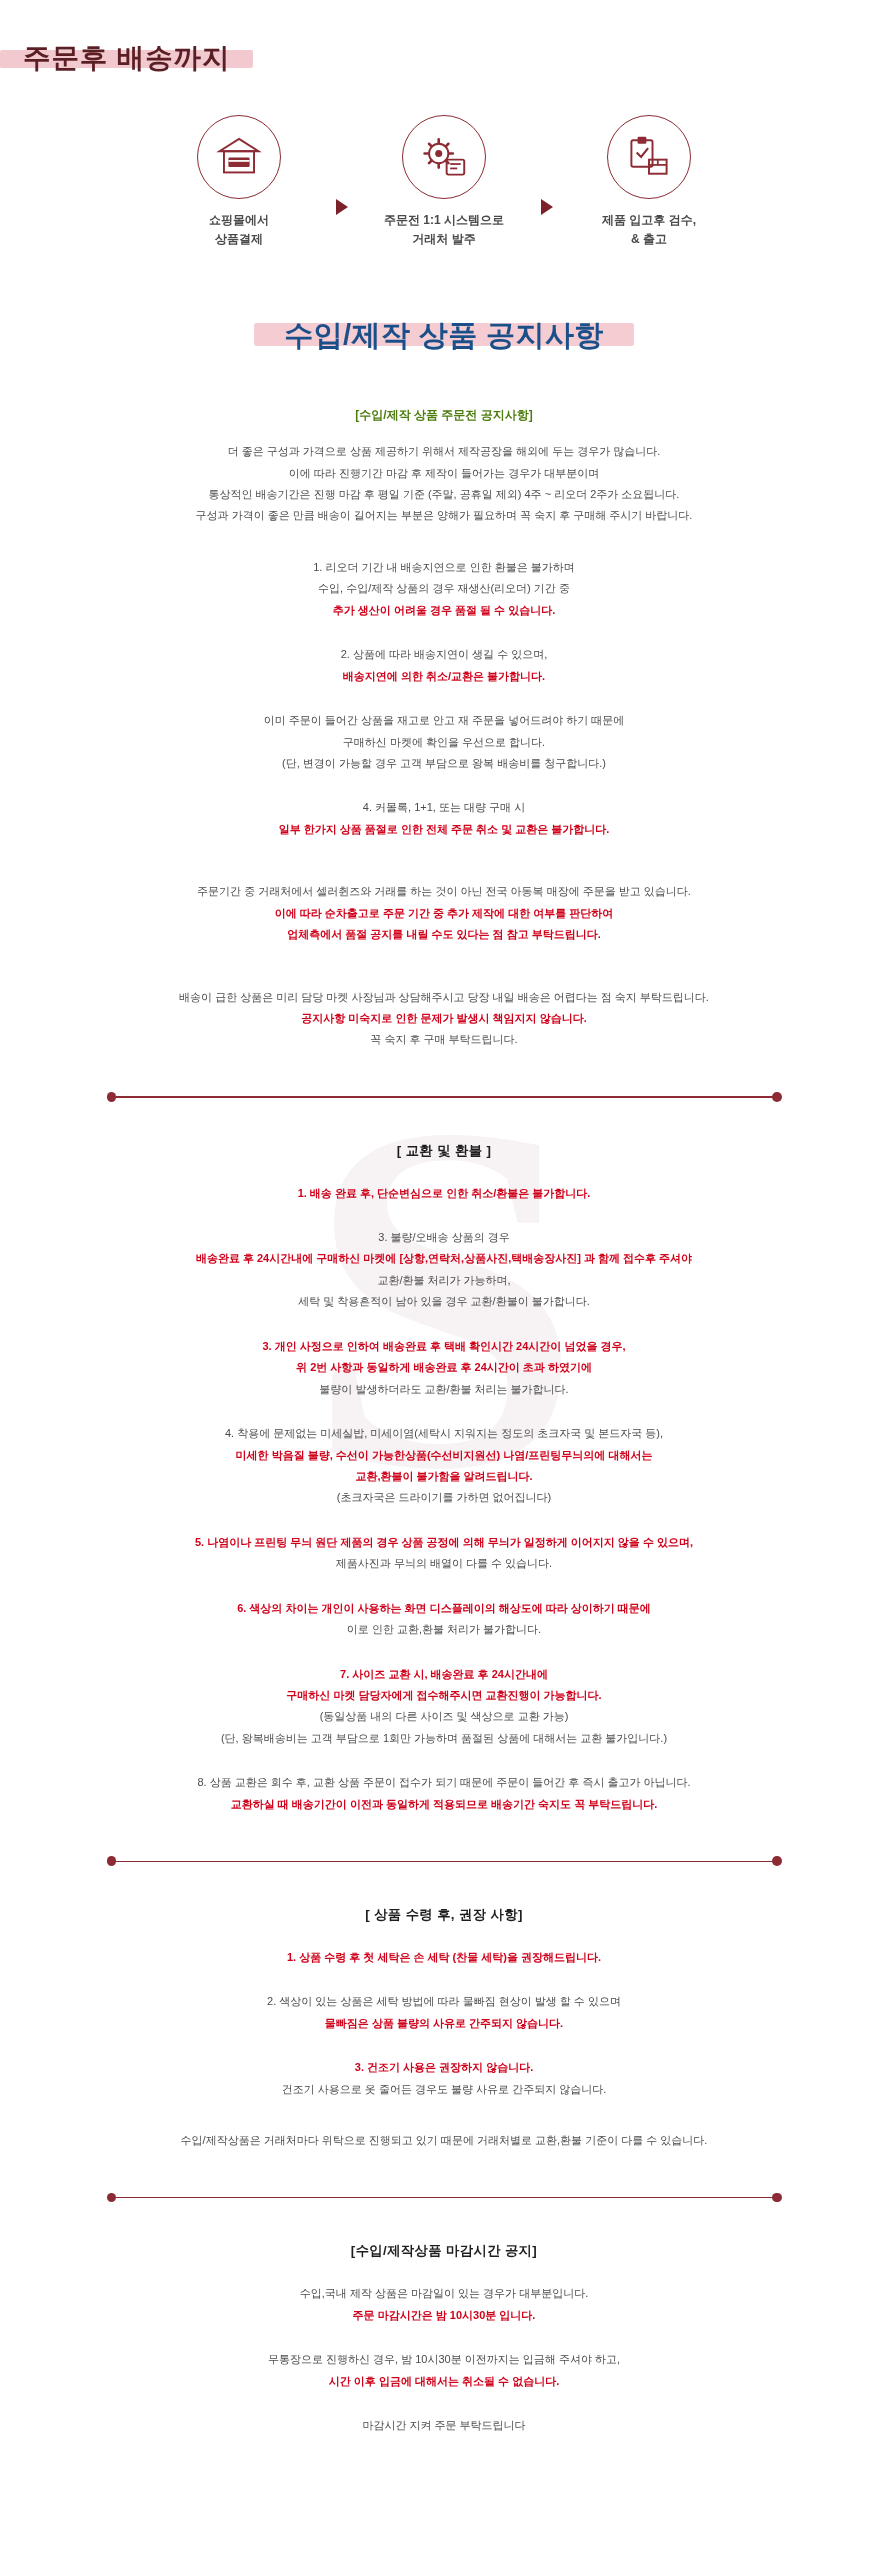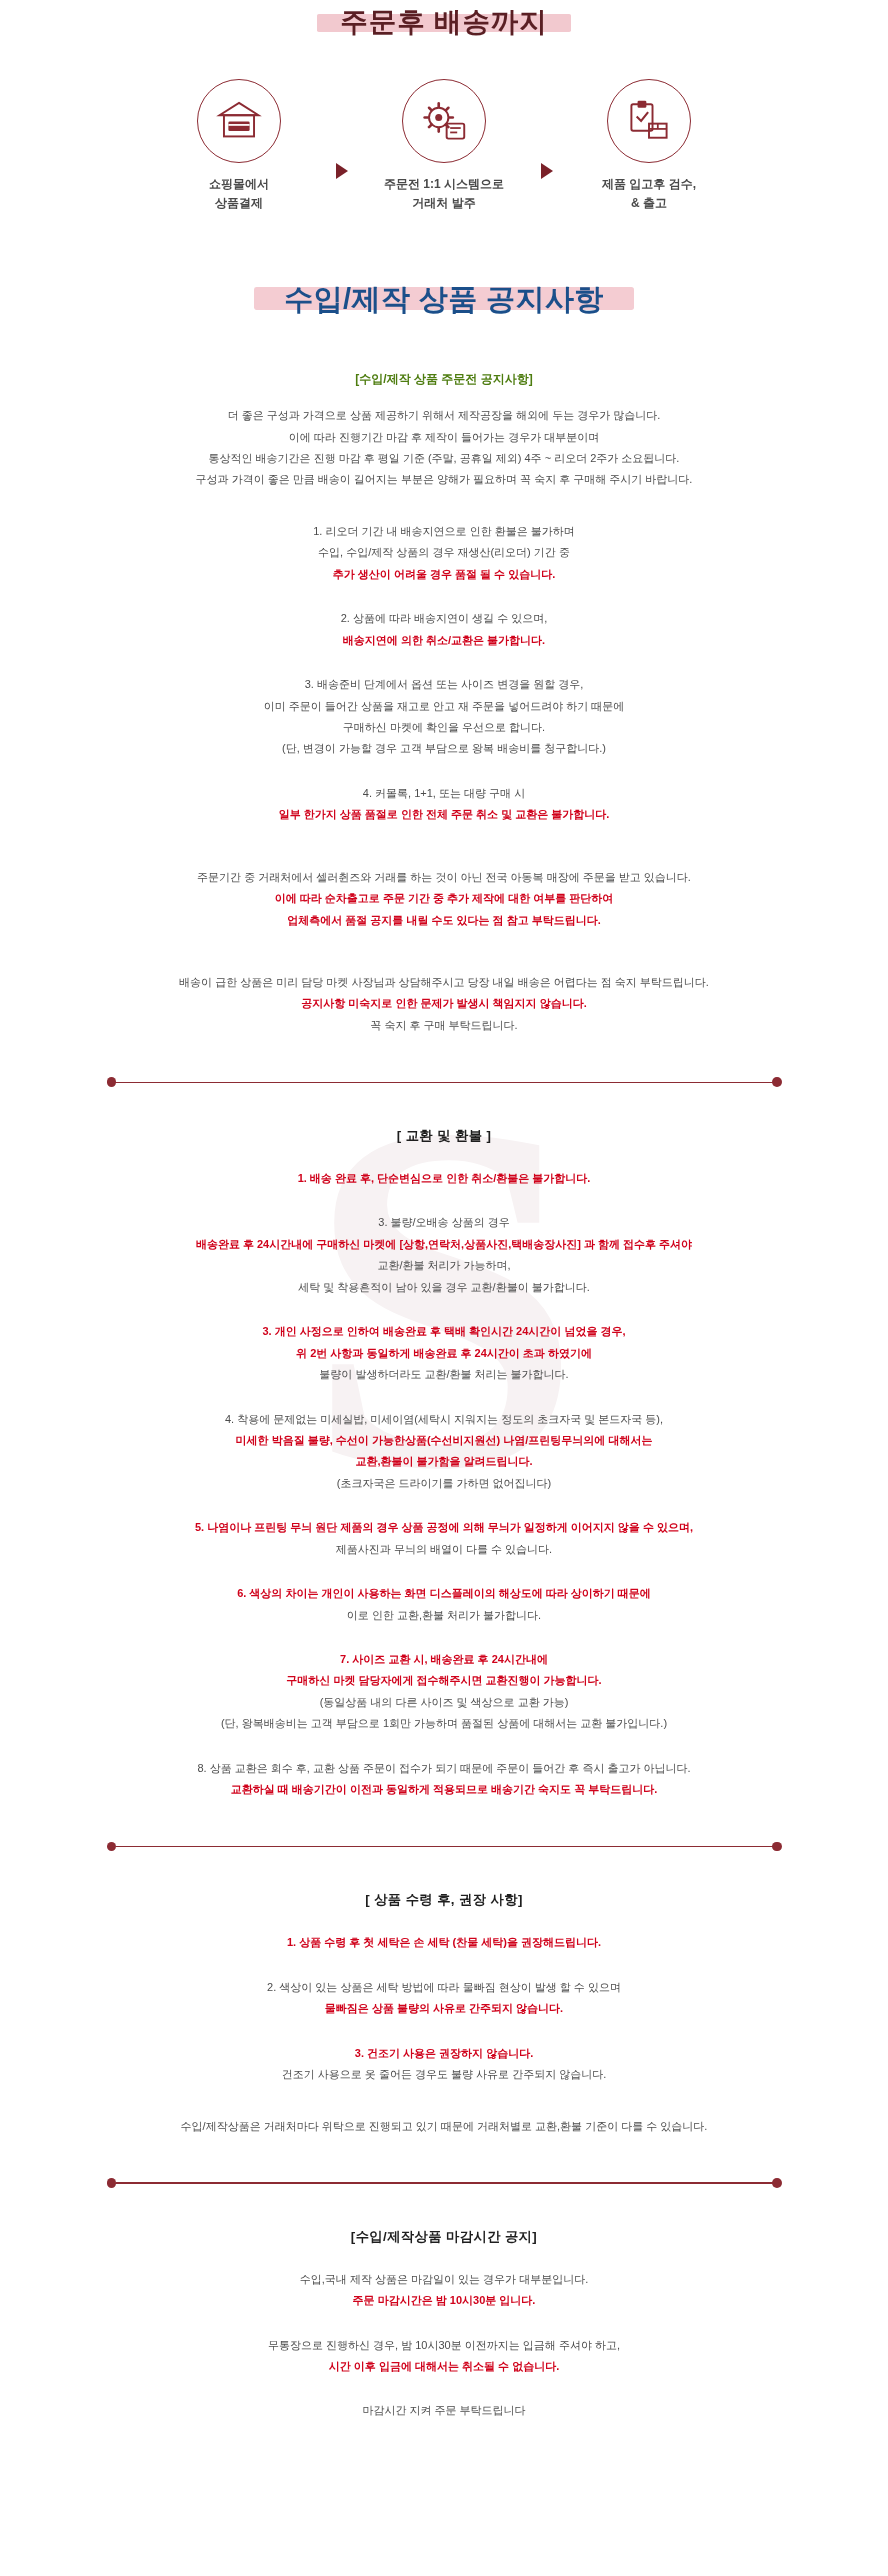--- a/index.html
+++ b/index.html
@@ -29,21 +29,22 @@
     color:#f7f2f3;
     font-family:"Liberation Serif", serif;
     z-index:0;
     user-select:none;
   }
 
   .content{position:relative;z-index:2;}
 
   
   .top-banner{
-    text-align:center;
+    text-align:left;
+    padding-top:36px;
   }
   .banner-title{
     display:inline-block;
     position:relative;
     font-size:27.5px;
     font-weight:bold;
     letter-spacing:0.9px;
     color:#5a1f24;
     padding:3.6px 23px 5.3px 23px;
   }
@@ -280,21 +281,20 @@
       <p>수입, 수입/제작 상품의 경우 재생산(리오더) 기간 중</p>
       <p class="red">추가 생산이 어려울 경우 품절 될 수 있습니다.</p>
     </div>
 
     <div class="block mt26">
       <p>2. 상품에 따라 배송지연이 생길 수 있으며,</p>
       <p class="red">배송지연에 의한 취소/교환은 불가합니다.</p>
     </div>
 
     <div class="block mt26">
-      <p>3. 배송준비 단계에서 옵션 또는 사이즈 변경을 원할 경우,</p>
       <p>이미 주문이 들어간 상품을 재고로 안고 재 주문을 넣어드려야 하기 때문에</p>
       <p>구매하신 마켓에 확인을 우선으로 합니다.</p>
       <p>(단, 변경이 가능할 경우 고객 부담으로 왕복 배송비를 청구합니다.)</p>
     </div>
 
     <div class="block mt26">
       <p>4. 커몰록, 1+1, 또는 대량 구매 시</p>
       <p class="red">일부 한가지 상품 품절로 인한 전체 주문 취소 및 교환은 불가합니다.</p>
     </div>
 

